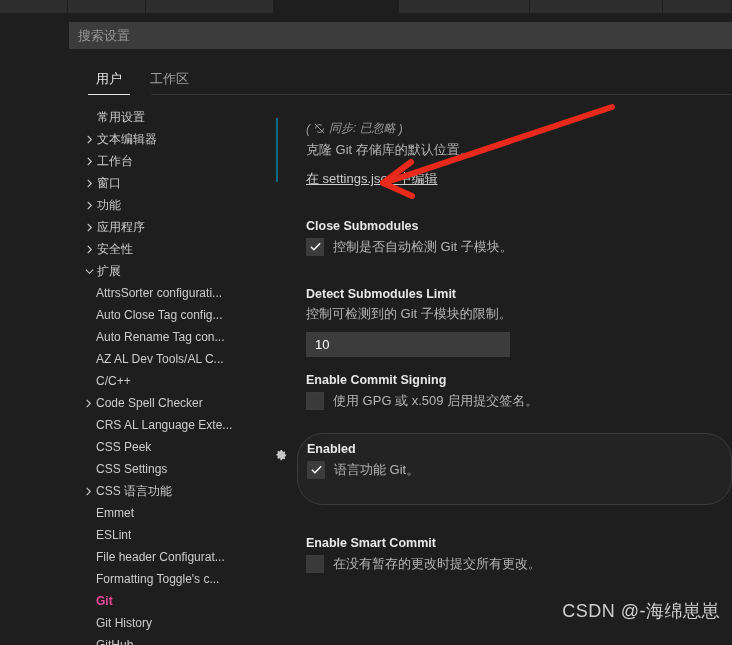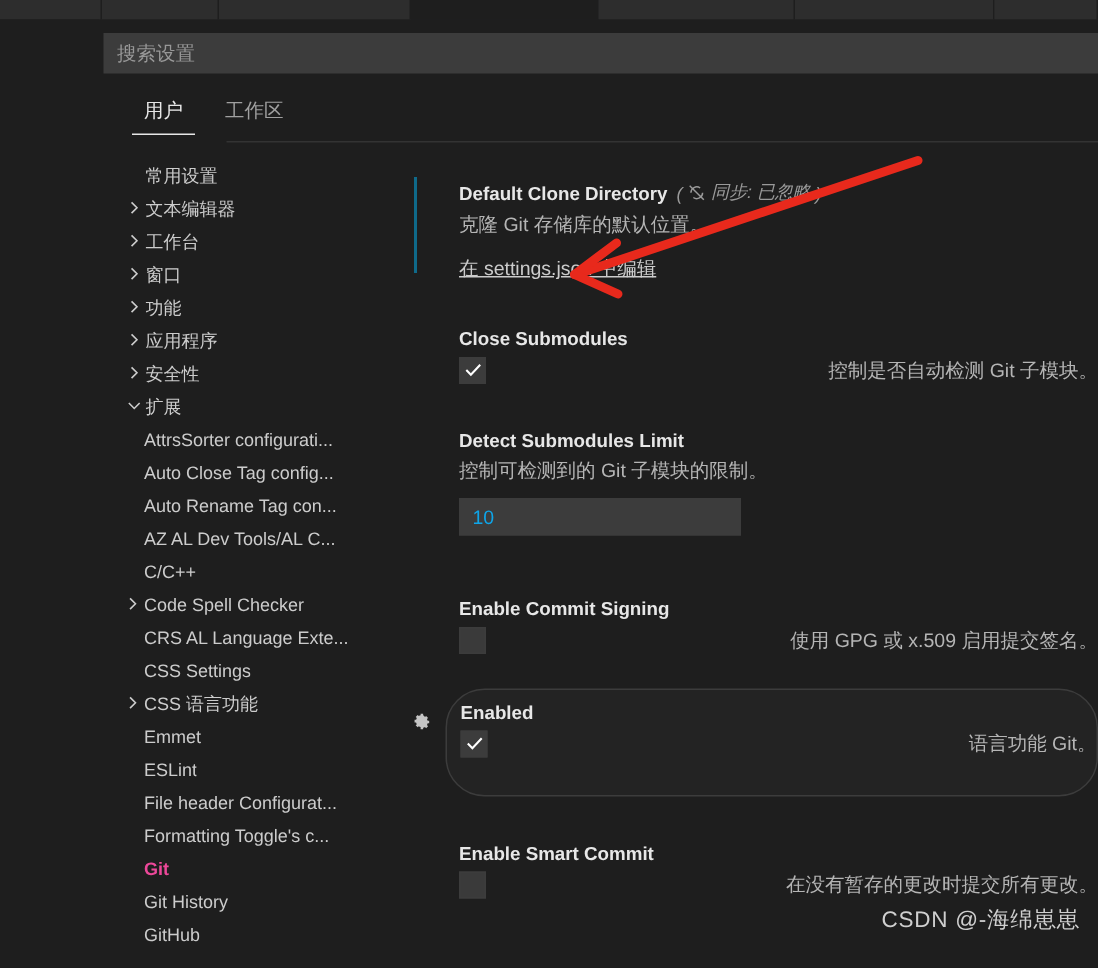--- a/index.html
+++ b/index.html
@@ -61,21 +61,21 @@
     font-size: 13px;
     padding-left: 9px;
     width: 100%;
   }
   .search-input::placeholder { color: #989898; }
 
   
   .scope-tabs {
     position: absolute; top: 40px; left: 0;
     width: 666px; height: 33px;
-    display: flex; align-items: flex-start;
+    display: flex; align-items: flex-end;
   }
   .scope-tab {
     font-size: 13px;
     color: #a0a0a0;
     padding: 3px 8px 7px 8px;
     margin-left: 12px;
     cursor: pointer;
     position: relative;
   }
   .scope-tab:first-child { margin-left: 22px; }
@@ -167,57 +167,56 @@
   .s-link {
     font-size: 13px; color: #cccccc;
     text-decoration: underline;
     display: inline-block;
     margin-top: 11px;
     cursor: pointer;
   }
   .s-checkrow {
     display: flex; align-items: center; gap: 9px;
     padding-top: 4px;
-    justify-content: space-between;
   }
   .chk {
     width: 18px; height: 18px; flex: 0 0 18px;
     background: #3c3c3c;
     border: 1px solid #3c3c3c;
     box-sizing: border-box;
     display: flex; align-items: center; justify-content: center;
     cursor: pointer;
   }
   .chk.unchecked { background: #3a3a3a; }
   .s-checkrow .s-desc { padding-top: 0; }
   .s-input {
     margin-top: 9px;
-    width: 188px; height: 25px;
+    width: 204px; height: 25px;
     background: #3c3c3c;
     border: 1px solid #3c3c3c;
     box-sizing: border-box;
-    color: #0ea5e9;
+    color: #ffffff;
     font-family: "Liberation Sans", "DejaVu Sans", sans-serif;
     font-size: 13px;
     padding: 0 8px;
     outline: none;
   }
 
   
   .annot {
     position: absolute; top: 0; left: 0;
     width: 732px; height: 645px;
     pointer-events: none;
   }
 
   
   .watermark {
     position: absolute;
     right: 12px; bottom: 22px;
-    font-size: 15px;
+    font-size: 18px;
     color: #cfcfcf;
     letter-spacing: 0.5px;
     font-family: "Liberation Sans", "DejaVu Sans", sans-serif;
   }
 </style>
 </head>
 <body>
 
 <div class="tabstrip" id="tabstrip">
     <div class="tab" style="width: 68px;"></div>
@@ -316,20 +315,24 @@
             <path d="M3 1 L7 5 L3 9" fill="none" stroke="#cccccc" stroke-width="1.2"></path>
           </svg></span>
         <span class="toc-label">Code Spell Checker</span>
       </div>
       <div class="toc-row lvl1">
         <span class="twisty"></span>
         <span class="toc-label">CRS AL Language Exte...</span>
       </div>
       <div class="toc-row lvl1">
         <span class="twisty"></span>
+        <span class="toc-label">CSS Peek</span>
+      </div>
+      <div class="toc-row lvl1">
+        <span class="twisty"></span>
         <span class="toc-label">CSS Settings</span>
       </div>
       <div class="toc-row lvl1">
         <span class="twisty"><svg width="9" height="9" viewBox="0 0 10 10">
             <path d="M3 1 L7 5 L3 9" fill="none" stroke="#cccccc" stroke-width="1.2"></path>
           </svg></span>
         <span class="toc-label">CSS 语言功能</span>
       </div>
       <div class="toc-row lvl1">
         <span class="twisty"></span>
@@ -359,21 +362,20 @@
         <span class="twisty"></span>
         <span class="toc-label">GitHub</span>
       </div>
     </div>
 
   <div class="body-pane" id="body-pane">
       <div class="setting modified" style="margin-top: 6px;"><span class="gear"><svg width="15" height="15" viewBox="0 0 16 16">
             <path fill="#c5c5c5" d="M8 5.2a2.8 2.8 0 1 0 0 5.6 2.8 2.8 0 0 0 0-5.6zm0 4.3a1.5 1.5 0 1 1 0-3 1.5 1.5 0 0 1 0 3z"></path>
             <path fill="#c5c5c5" d="M14 7h-1.1a4.9 4.9 0 0 0-.5-1.3l.8-.8-1.4-1.4-.8.8A4.9 4.9 0 0 0 9.7 3V2H7.9v1.1a4.9 4.9 0 0 0-1.3.5l-.8-.8L4.4 4.2l.8.8A4.9 4.9 0 0 0 4.7 6.3H3.6v1.8h1.1c.1.5.3.9.5 1.3l-.8.8 1.4 1.4.8-.8c.4.2.9.4 1.3.5V13h1.8v-1.1c.5-.1.9-.3 1.3-.5l.8.8 1.4-1.4-.8-.8c.2-.4.4-.9.5-1.3H14V7z"></path>
           </svg></span><div class="s-title">
-          <span>Default Clone Directory</span>
           <span class="s-sync">(<span><svg width="13" height="13" viewBox="0 0 16 16" style="vertical-align:-2px">
                 <path d="M3.2 8a4.8 4.8 0 0 1 7.6-3.9M12.8 8a4.8 4.8 0 0 1-7.6 3.9" fill="none" stroke="#9a9a9a" stroke-width="1.2"></path>
                 <path d="M2.2 2.2 L13.8 13.8" stroke="#9a9a9a" stroke-width="1.2"></path>
               </svg></span><span>同步: 已忽略</span>)</span>
         </div><div class="s-desc">克隆 Git 存储库的默认位置。</div><div class="s-link">在 settings.json 中编辑</div></div>
       <div class="setting" style="margin-top: 23px;">
         <span class="gear"><svg width="15" height="15" viewBox="0 0 16 16">
             <path fill="#c5c5c5" d="M8 5.2a2.8 2.8 0 1 0 0 5.6 2.8 2.8 0 0 0 0-5.6zm0 4.3a1.5 1.5 0 1 1 0-3 1.5 1.5 0 0 1 0 3z"></path>
             <path fill="#c5c5c5" d="M14 7h-1.1a4.9 4.9 0 0 0-.5-1.3l.8-.8-1.4-1.4-.8.8A4.9 4.9 0 0 0 9.7 3V2H7.9v1.1a4.9 4.9 0 0 0-1.3.5l-.8-.8L4.4 4.2l.8.8A4.9 4.9 0 0 0 4.7 6.3H3.6v1.8h1.1c.1.5.3.9.5 1.3l-.8.8 1.4 1.4.8-.8c.4.2.9.4 1.3.5V13h1.8v-1.1c.5-.1.9-.3 1.3-.5l.8.8 1.4-1.4-.8-.8c.2-.4.4-.9.5-1.3H14V7z"></path>
           </svg></span>
@@ -388,21 +390,21 @@
           </span>
           <span class="s-desc">控制是否自动检测 Git 子模块。</span>
         </div>
       </div>
       <div class="setting" style="margin-top: 23px;"><span class="gear"><svg width="15" height="15" viewBox="0 0 16 16">
             <path fill="#c5c5c5" d="M8 5.2a2.8 2.8 0 1 0 0 5.6 2.8 2.8 0 0 0 0-5.6zm0 4.3a1.5 1.5 0 1 1 0-3 1.5 1.5 0 0 1 0 3z"></path>
             <path fill="#c5c5c5" d="M14 7h-1.1a4.9 4.9 0 0 0-.5-1.3l.8-.8-1.4-1.4-.8.8A4.9 4.9 0 0 0 9.7 3V2H7.9v1.1a4.9 4.9 0 0 0-1.3.5l-.8-.8L4.4 4.2l.8.8A4.9 4.9 0 0 0 4.7 6.3H3.6v1.8h1.1c.1.5.3.9.5 1.3l-.8.8 1.4 1.4.8-.8c.4.2.9.4 1.3.5V13h1.8v-1.1c.5-.1.9-.3 1.3-.5l.8.8 1.4-1.4-.8-.8c.2-.4.4-.9.5-1.3H14V7z"></path>
           </svg></span><div class="s-title">
           <span>Detect Submodules Limit</span>
         </div><div class="s-desc">控制可检测到的 Git 子模块的限制。</div><input class="s-input" type="text" value="10" style=""></div>
-      <div class="setting" style="margin-top: 34px;">
+      <div class="setting" style="margin-top: 8px;">
         <span class="gear"><svg width="15" height="15" viewBox="0 0 16 16">
             <path fill="#c5c5c5" d="M8 5.2a2.8 2.8 0 1 0 0 5.6 2.8 2.8 0 0 0 0-5.6zm0 4.3a1.5 1.5 0 1 1 0-3 1.5 1.5 0 0 1 0 3z"></path>
             <path fill="#c5c5c5" d="M14 7h-1.1a4.9 4.9 0 0 0-.5-1.3l.8-.8-1.4-1.4-.8.8A4.9 4.9 0 0 0 9.7 3V2H7.9v1.1a4.9 4.9 0 0 0-1.3.5l-.8-.8L4.4 4.2l.8.8A4.9 4.9 0 0 0 4.7 6.3H3.6v1.8h1.1c.1.5.3.9.5 1.3l-.8.8 1.4 1.4.8-.8c.4.2.9.4 1.3.5V13h1.8v-1.1c.5-.1.9-.3 1.3-.5l.8.8 1.4-1.4-.8-.8c.2-.4.4-.9.5-1.3H14V7z"></path>
           </svg></span>
         <div class="s-title">
           <span>Enable Commit Signing</span>
         </div>
         <div class="s-checkrow">
           <span class="chk unchecked"></span>
           <span class="s-desc">使用 GPG 或 x.509 启用提交签名。</span>

